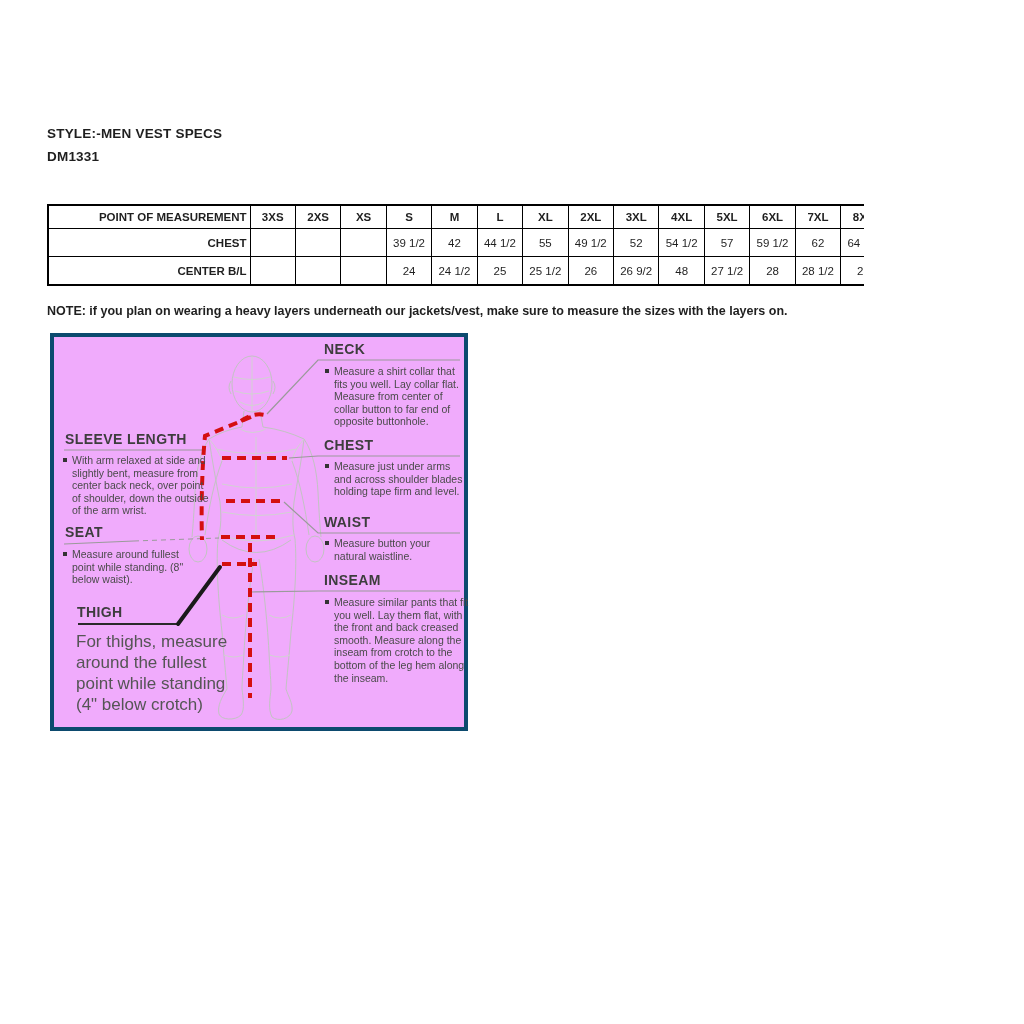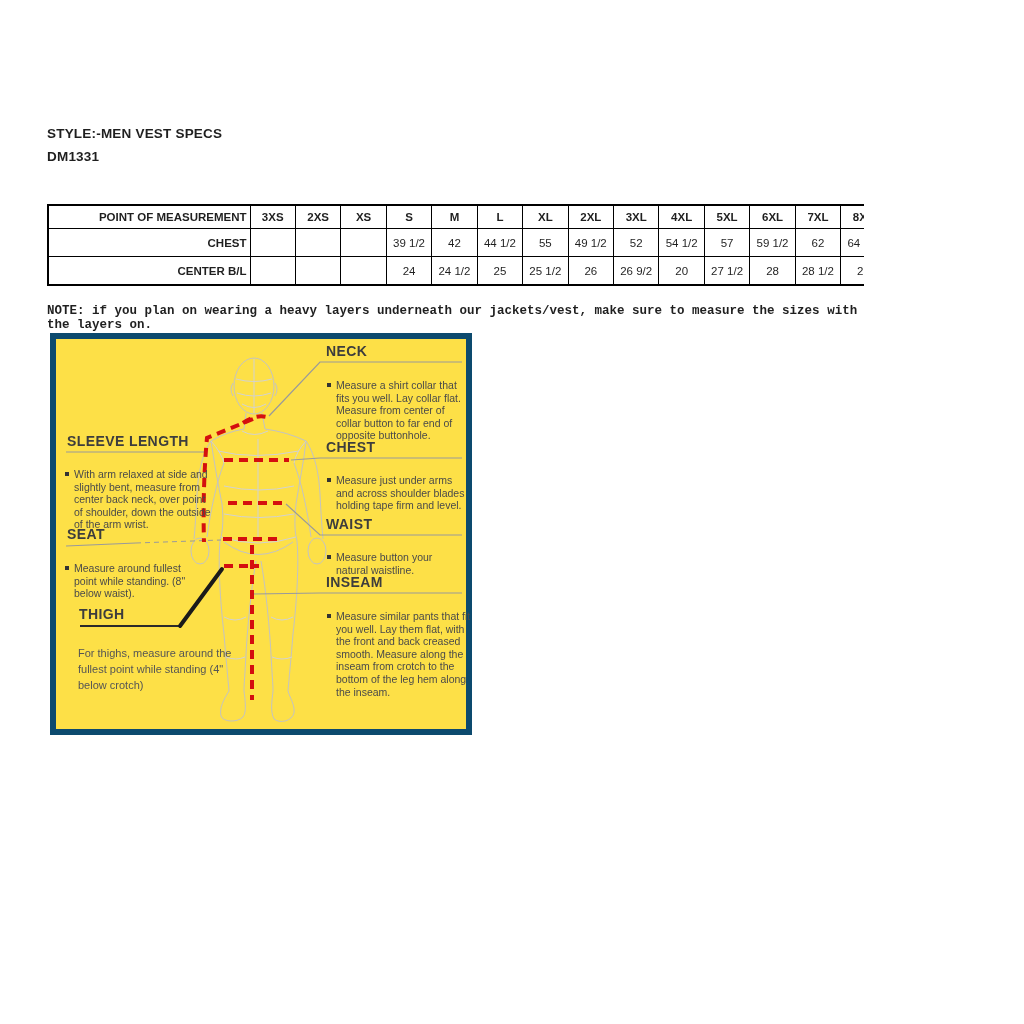--- a/index.html
+++ b/index.html
@@ -10,51 +10,51 @@
     --text-dark:#1f1f1f;
     --text-gray:#4a4a4a;
   }
   html,body{margin:0;padding:0;background:#ffffff;}
   .page{
     position:relative;width:864px;height:1024px;background:#ffffff;overflow:hidden;
     font-family:"Liberation Sans", sans-serif;color:var(--text-dark);
   }
   .abs{position:absolute;}
   .title-line{font-size:13.5px;font-weight:bold;letter-spacing:.2px;color:var(--text-dark);}
-  .note-line{font-size:12.5px;font-weight:bold;color:var(--text-dark);font-family:Liberation Mono, monospace;}
+  .note-line{font-size:12.5px;font-weight:bold;color:var(--text-dark);}
   
   table.spec{
     border-collapse:collapse;table-layout:fixed;width:931px;
     border:2.5px solid #000;font-size:11.5px;
   }
   table.spec th, table.spec td{
     border:1.5px solid #000;padding:0 3px;vertical-align:middle;
     overflow:hidden;white-space:nowrap;
   }
   table.spec thead th{height:22px;font-weight:bold;}
   table.spec tbody td{height:27px;}
   table.spec .c{text-align:center;}
   table.spec .l{text-align:right;padding-left:5px;}
   table.spec .lab{font-weight:bold;}
   
   .diagram{
     position:absolute;left:50px;top:333px;width:410px;height:390px;
-    border:6px solid #0c4a6e;background:#fde047;
+    border:4px solid #0c4a6e;background:#f0abfc;
   }
   .diagram svg{position:absolute;left:0;top:0;}
   .sec-title{
     position:absolute;font-size:14px;font-weight:bold;color:#3d3d3d;
     letter-spacing:.4px;white-space:nowrap;
   }
   .desc{
     position:absolute;display:flex;gap:5px;align-items:flex-start;
-    font-size:10.5px;line-height:12.6px;color:var(--text-gray);margin-top:12px;
+    font-size:10.5px;line-height:12.6px;color:var(--text-gray);
   }
   .blt{width:4px;height:4px;background:#333;flex:0 0 4px;margin-top:4px;}
-  .desc.nob{font-size:11px;line-height:16px;color:#555;}
+  .desc.nob{font-size:17px;line-height:21px;color:#555;}
   
   .fig{stroke:var(--fig);fill:none;stroke-width:1;}
   .figl{stroke:var(--fig-light);fill:none;stroke-width:1;}
   .dash{stroke:var(--accent);fill:none;stroke-width:4;stroke-dasharray:9 6;}
   .ldr{stroke:var(--leader);fill:none;stroke-width:1.2;}
   .ldr-dash{stroke:var(--leader);fill:none;stroke-width:1;stroke-dasharray:5 4;}
   .thigh-ul{stroke:#2a2a2a;fill:none;stroke-width:2;}
   .thigh-ldr{stroke:#1a1a1a;fill:none;stroke-width:4;stroke-linecap:round;}
 </style>
 </head>
@@ -130,21 +130,21 @@
           <td class="l lab">CENTER B/L</td>
           <td class="c"></td>
           <td class="c"></td>
           <td class="c"></td>
           <td class="c">24</td>
           <td class="c">24 1/2</td>
           <td class="c">25</td>
           <td class="c">25 1/2</td>
           <td class="c">26</td>
           <td class="c">26 9/2</td>
-          <td class="c">20</td>
+          <td class="c">48</td>
           <td class="c">27 1/2</td>
           <td class="c">28</td>
           <td class="c">28 1/2</td>
           <td class="c">29</td>
           <td class="c">29 1/2</td>
           <td class="c">30</td>
         </tr>
       </tbody>
     </table>
 

